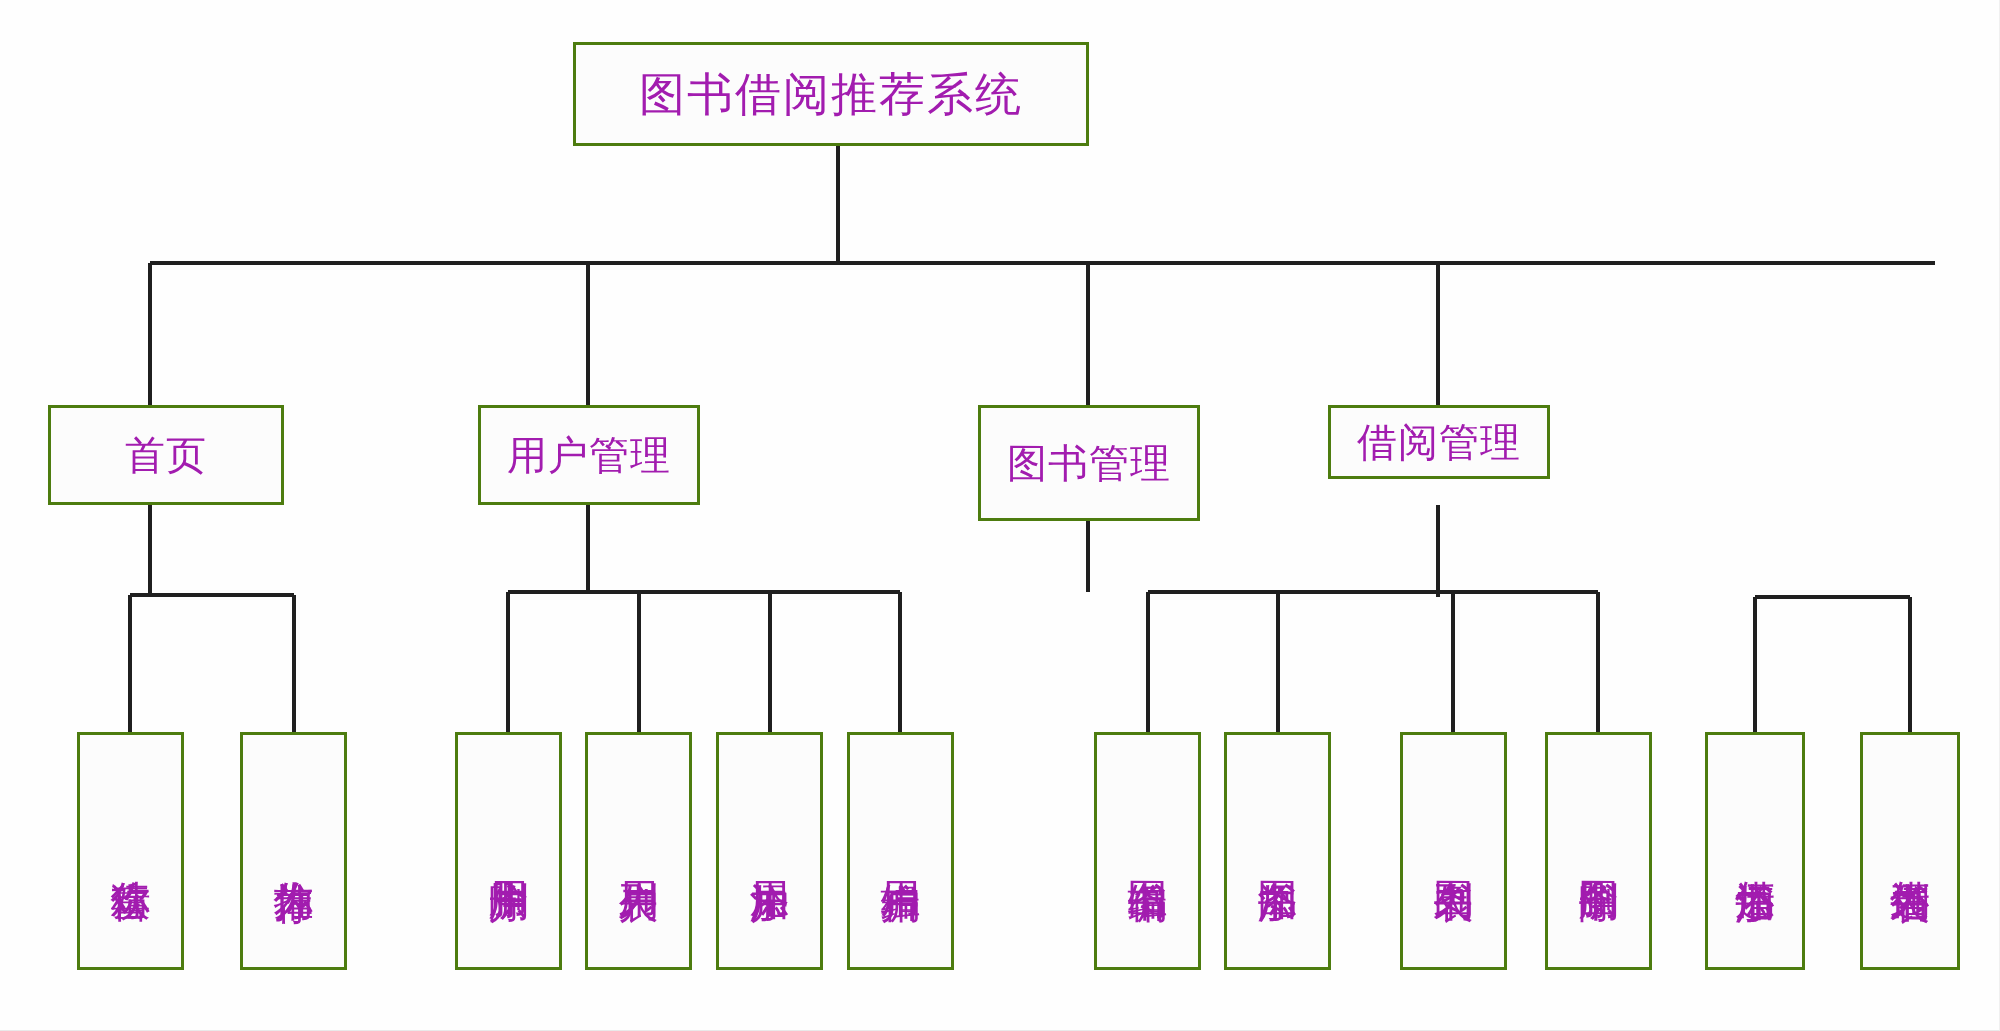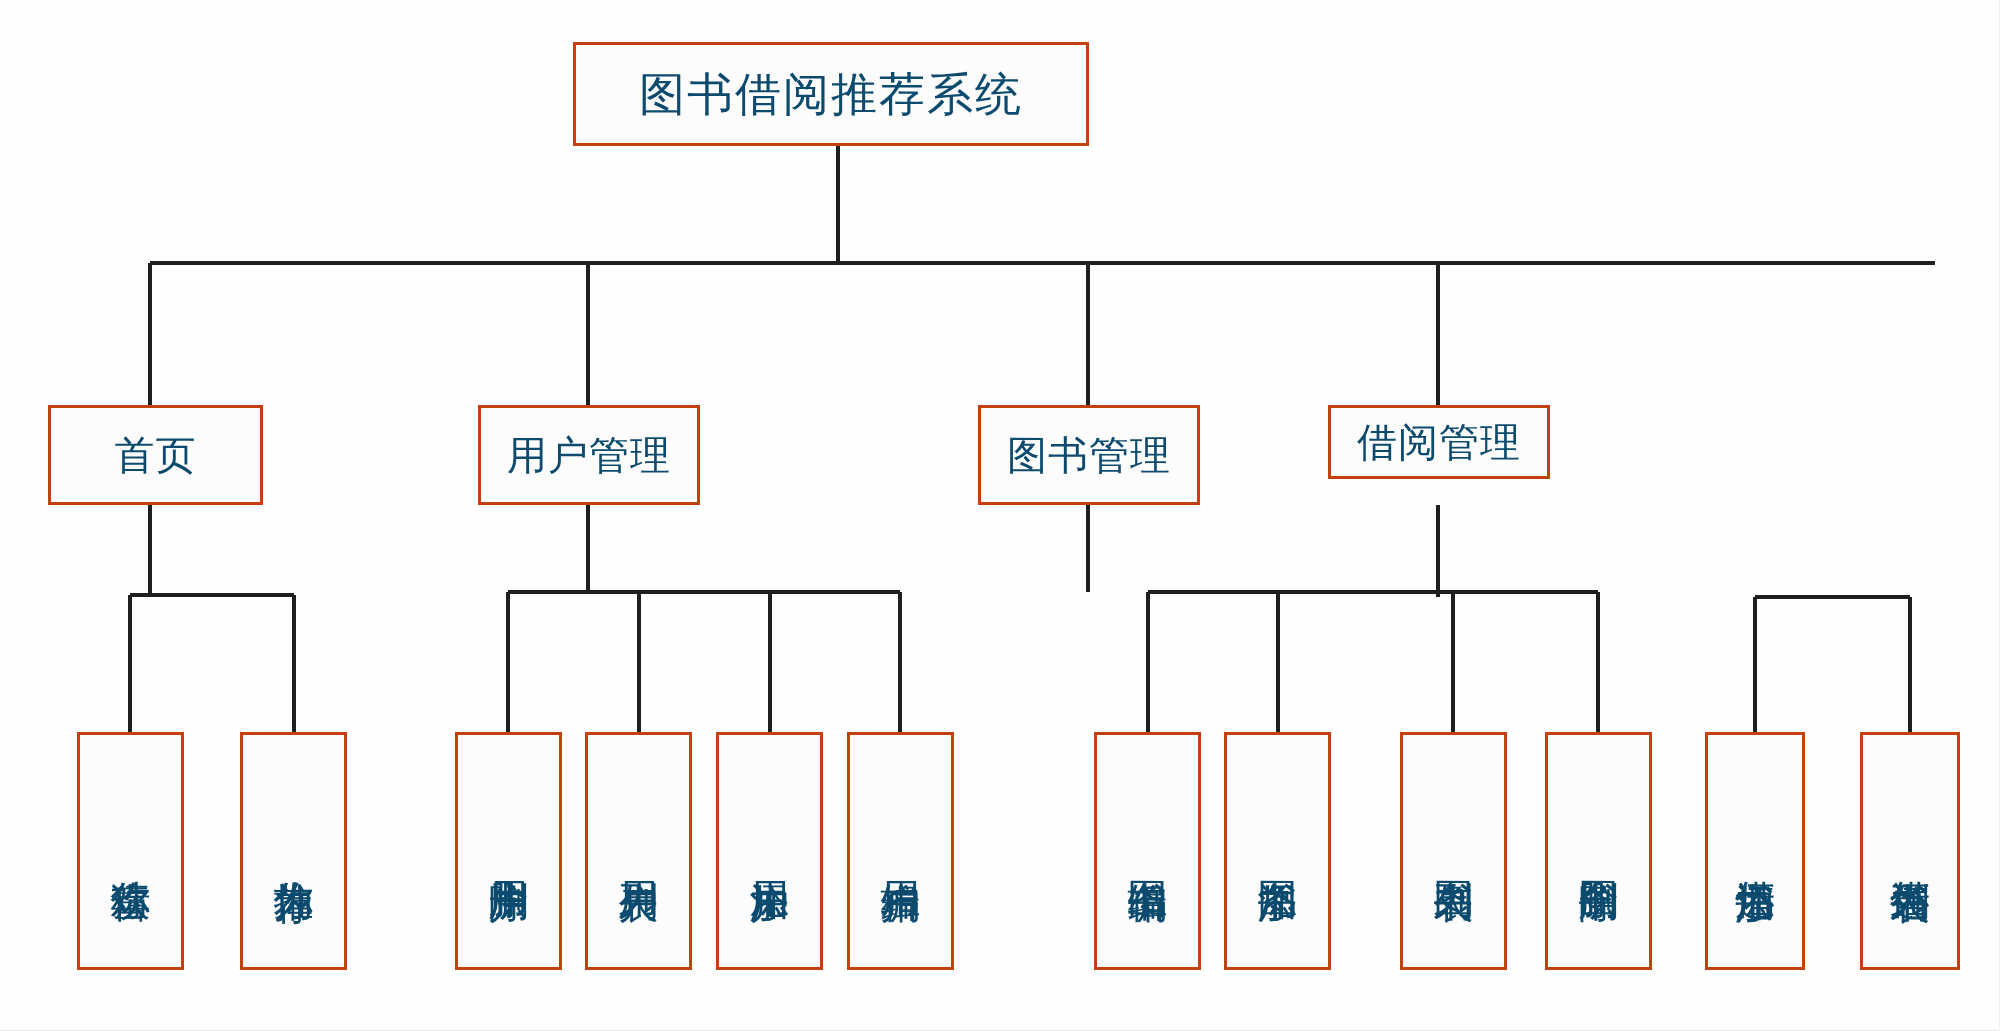--- a/index.html
+++ b/index.html
@@ -27,25 +27,25 @@
     left: 0;
     top: 0;
     width: 2000px;
     height: 1031px;
     display: block;
   }
   .node-box {
     position: absolute;
     box-sizing: border-box;
     background: #fcfcfc;
-    border: 3px solid #c2410c;
+    border: 3px solid #4d7c0f;
     display: flex;
     align-items: center;
     justify-content: center;
-    color: #0c4a6e;
+    color: #a21caf;
     line-height: 1.0;
   }
   .node-box.root {
     font-size: 46px;
     letter-spacing: 2px;
   }
   .node-box.level2 {
     font-size: 40px;
     letter-spacing: 1px;
   }
@@ -97,27 +97,27 @@
         <line x1="1598" x2="1598" y1="592" y2="732"></line>
         <line x1="1755" x2="1755" y1="597" y2="732"></line>
         <line x1="1910" x2="1910" y1="597" y2="732"></line>
       </g>
   </svg>
 
   <div id="boxes-layer">
       <div class="node-box root" style="left: 573px; top: 42px; width: 516px; height: 104px;">
         <span>图书借阅推荐系统</span>
       </div>
-      <div class="node-box level2" style="left: 48px; top: 405px; width: 215px; height: 100px;">
+      <div class="node-box level2" style="left: 48px; top: 405px; width: 236px; height: 100px;">
         <span>首页</span>
       </div>
       <div class="node-box level2" style="left: 478px; top: 405px; width: 222px; height: 100px;">
         <span>用户管理</span>
       </div>
-      <div class="node-box level2" style="left: 978px; top: 405px; width: 222px; height: 100px;">
+      <div class="node-box level2" style="left: 978px; top: 405px; width: 222px; height: 116px;">
         <span>图书管理</span>
       </div>
       <div class="node-box level2" style="left: 1328px; top: 405px; width: 222px; height: 74px;">
         <span>借阅管理</span>
       </div>
       <div class="node-box leaf" style="left: 77px; top: 732px; width: 107px; height: 238px;">
         <span class="leaf-label">猜你喜欢</span>
       </div>
       <div class="node-box leaf" style="left: 240px; top: 732px; width: 107px; height: 238px;">
         <span class="leaf-label">为你推荐</span>

